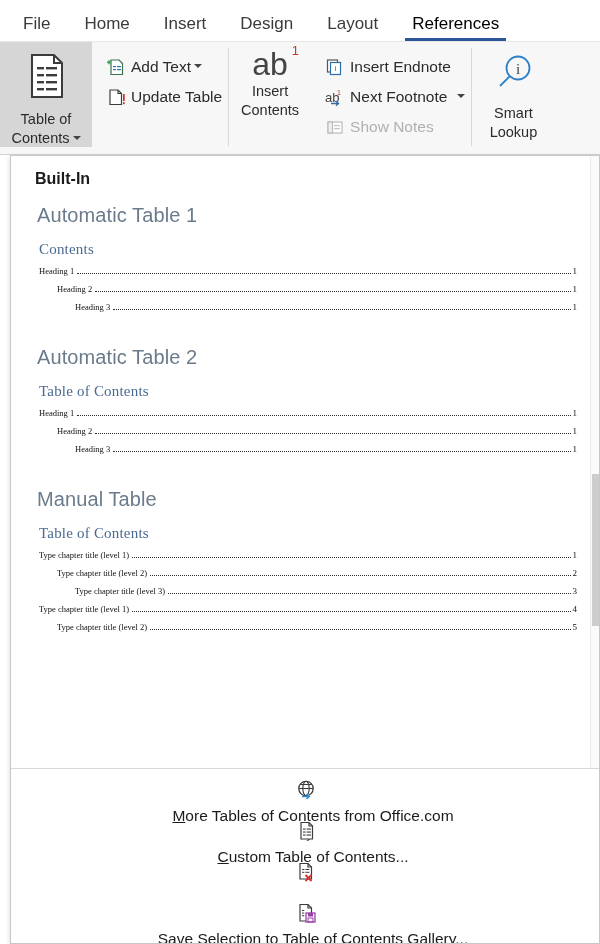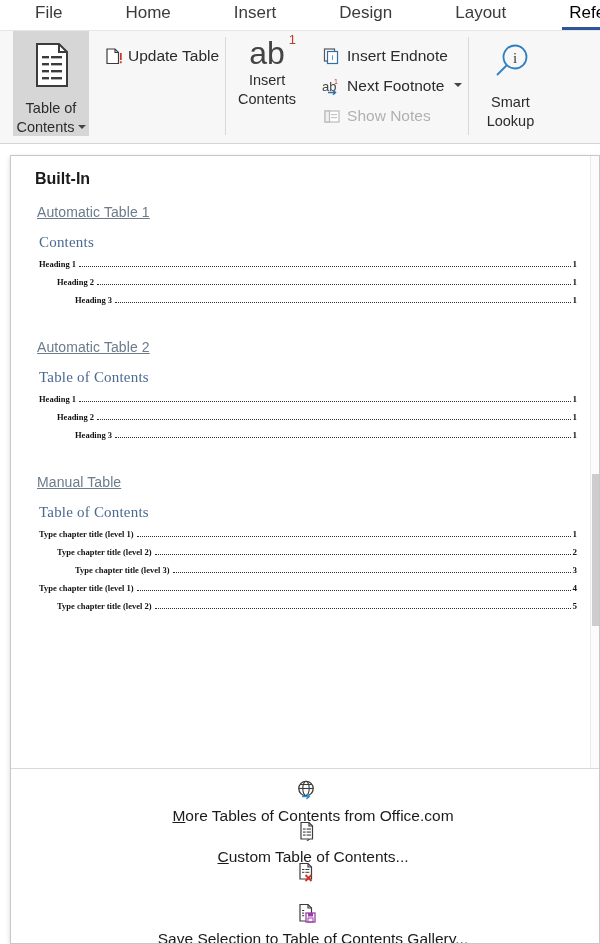--- a/index.html
+++ b/index.html
@@ -5,27 +5,26 @@
   * { box-sizing: border-box; margin: 0; padding: 0; }
   html, body {
     width: 600px; height: 944px;
     font-family: "Liberation Sans", sans-serif;
     background: #ffffff;
     overflow: hidden;
   }
 
   
   .ribbon-tabs {
-    height: 31px;
+    height: 42px;
     background: #ffffff;
     display: flex;
     align-items: flex-end;
-    padding-left: 18px;
+    padding-left: 6px;
     border-bottom: 1px solid #e6e6e6;
-    gap: 29px;
   }
   .tab {
     font-size: 17px;
     color: #3b3b3b;
     padding: 0 17px 7px 17px;
     position: relative;
     white-space: nowrap;
   }
   .tab.active { color: #000000; }
   .tab.active::after {
@@ -44,26 +43,26 @@
     display: flex;
     align-items: stretch;
     position: relative;
     overflow: hidden;
   }
   .rgroup { display: flex; align-items: flex-start; position: relative; }
   .vdiv { width: 1px; background: #d9d9d9; margin: 6px 0 8px 0; align-self: stretch; }
 
   
   .toc-btn {
-    width: 76px; height: 105px;
+    width: 92px; height: 105px;
     background: #d6d6d6;
     display: flex; flex-direction: column;
     align-items: center; justify-content: flex-start;
     padding-top: 8px;
-    margin-left: 13px;
+    margin-left: 0;
   }
   .toc-btn .lbl {
     font-size: 14.5px; color: #2b2b2b; line-height: 1.28;
     text-align: center; margin-top: 4px;
   }
   .caret-d {
     display: inline-block; width: 0; height: 0;
     border-left: 4px solid transparent; border-right: 4px solid transparent;
     border-top: 4px solid #444; vertical-align: middle;
     margin-left: 3px; margin-bottom: 2px;
@@ -111,33 +110,33 @@
     overflow: hidden;
     position: relative;
     padding: 0 0 0 0;
   }
   .gal-inner { padding: 14px 22px 0 24px; }
   .group-title {
     font-size: 16px; font-weight: bold; color: #1b1b1b;
     margin-bottom: 16px;
   }
   .entry-title {
-    font-size: 14px; color: #6b7b8c; font-weight: normal;
-    margin: 0 0 14px 2px; letter-spacing: 0.1px; text-decoration: underline;
+    font-size: 20px; color: #6b7b8c; font-weight: normal;
+    margin: 0 0 14px 2px; letter-spacing: 0.1px;
   }
   .toc-preview { margin: 0 0 34px 4px; }
   .toc-head {
     font-family: "Liberation Serif", serif;
     font-size: 15px; color: #4a6a92;
     margin-bottom: 2px; letter-spacing: 0.2px;
   }
   .toc-row {
     display: flex; align-items: baseline;
     font-family: "Liberation Serif", serif;
-    font-size: 8.5px; font-weight: bold; color: #111;
+    font-size: 8.5px; font-weight: normal; color: #111;
     line-height: 1;
     margin-top: 9px;
   }
   .toc-row .t { white-space: nowrap; }
   .toc-row .dots {
     flex: 1 1 auto;
     border-bottom: 1px dotted #2a2a2a;
     margin: 0 2px 2px 3px;
     height: 1px;
   }
@@ -209,20 +208,34 @@
       <div class="lbl">
         <div>Table of</div>
         <div><span>Contents</span><i class="caret-d"></i></div>
       </div>
     </div>
 
     <div class="cmd-col">
       <div class="cmd">
         <span class="ico">
           <svg width="20" height="20" viewBox="0 0 20 20">
+            <path d="M5 3 H13 L16.5 6.5 V17.5 H5 Z" fill="#fff" stroke="#3c6f4c" stroke-width="1.2"></path>
+            <rect x="7" y="9" width="3" height="1.2" fill="#2f6fa8"></rect>
+            <rect x="11" y="9" width="4" height="1.2" fill="#2f6fa8"></rect>
+            <rect x="7" y="12" width="3" height="1.2" fill="#2f6fa8"></rect>
+            <rect x="11" y="12" width="4" height="1.2" fill="#2f6fa8"></rect>
+            <path d="M3 3.2 v4 M1 5.2 h4" stroke="#3aa75a" stroke-width="1.6"></path>
+          </svg>
+        </span>
+        <span class="txt">Add Text</span>
+        <i class="caret-d"></i>
+      </div>
+      <div class="cmd">
+        <span class="ico">
+          <svg width="20" height="20" viewBox="0 0 20 20">
             <path d="M4 3 H12 L15.5 6.5 V17.5 H4 Z" fill="#fff" stroke="#3c3c3c" stroke-width="1.2"></path>
             <path d="M12 3 V6.5 H15.5" fill="none" stroke="#3c3c3c" stroke-width="1.2"></path>
             <rect x="17" y="7" width="1.7" height="7" fill="#d0312d"></rect>
             <rect x="17" y="15.3" width="1.7" height="1.9" fill="#d0312d"></rect>
           </svg>
         </span>
         <span class="txt">Update Table</span>
       </div>
     </div>
   </div>

